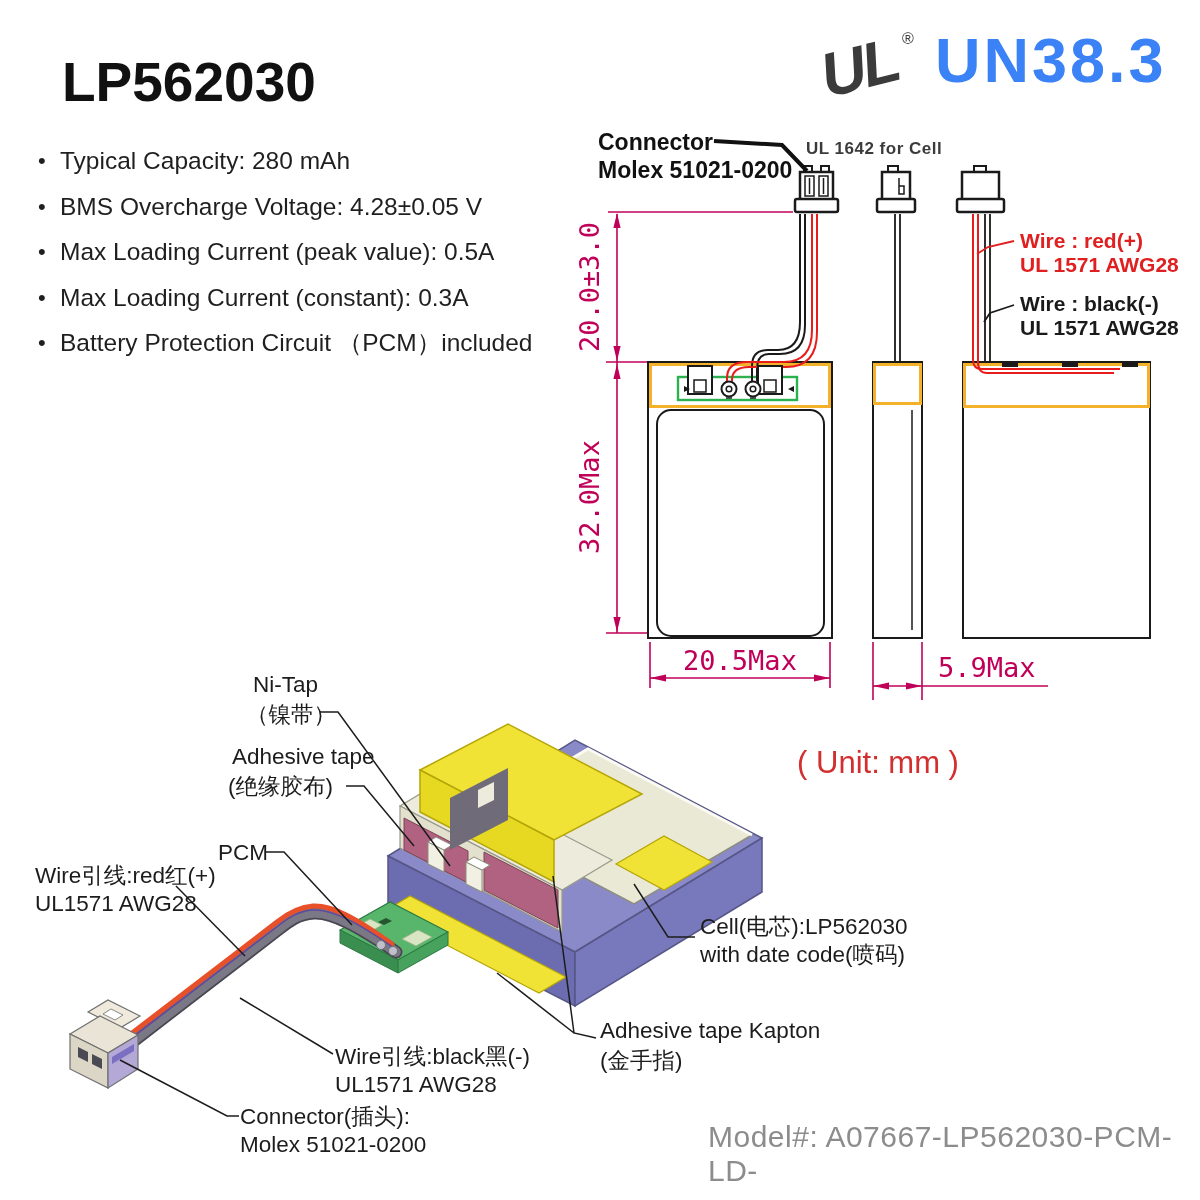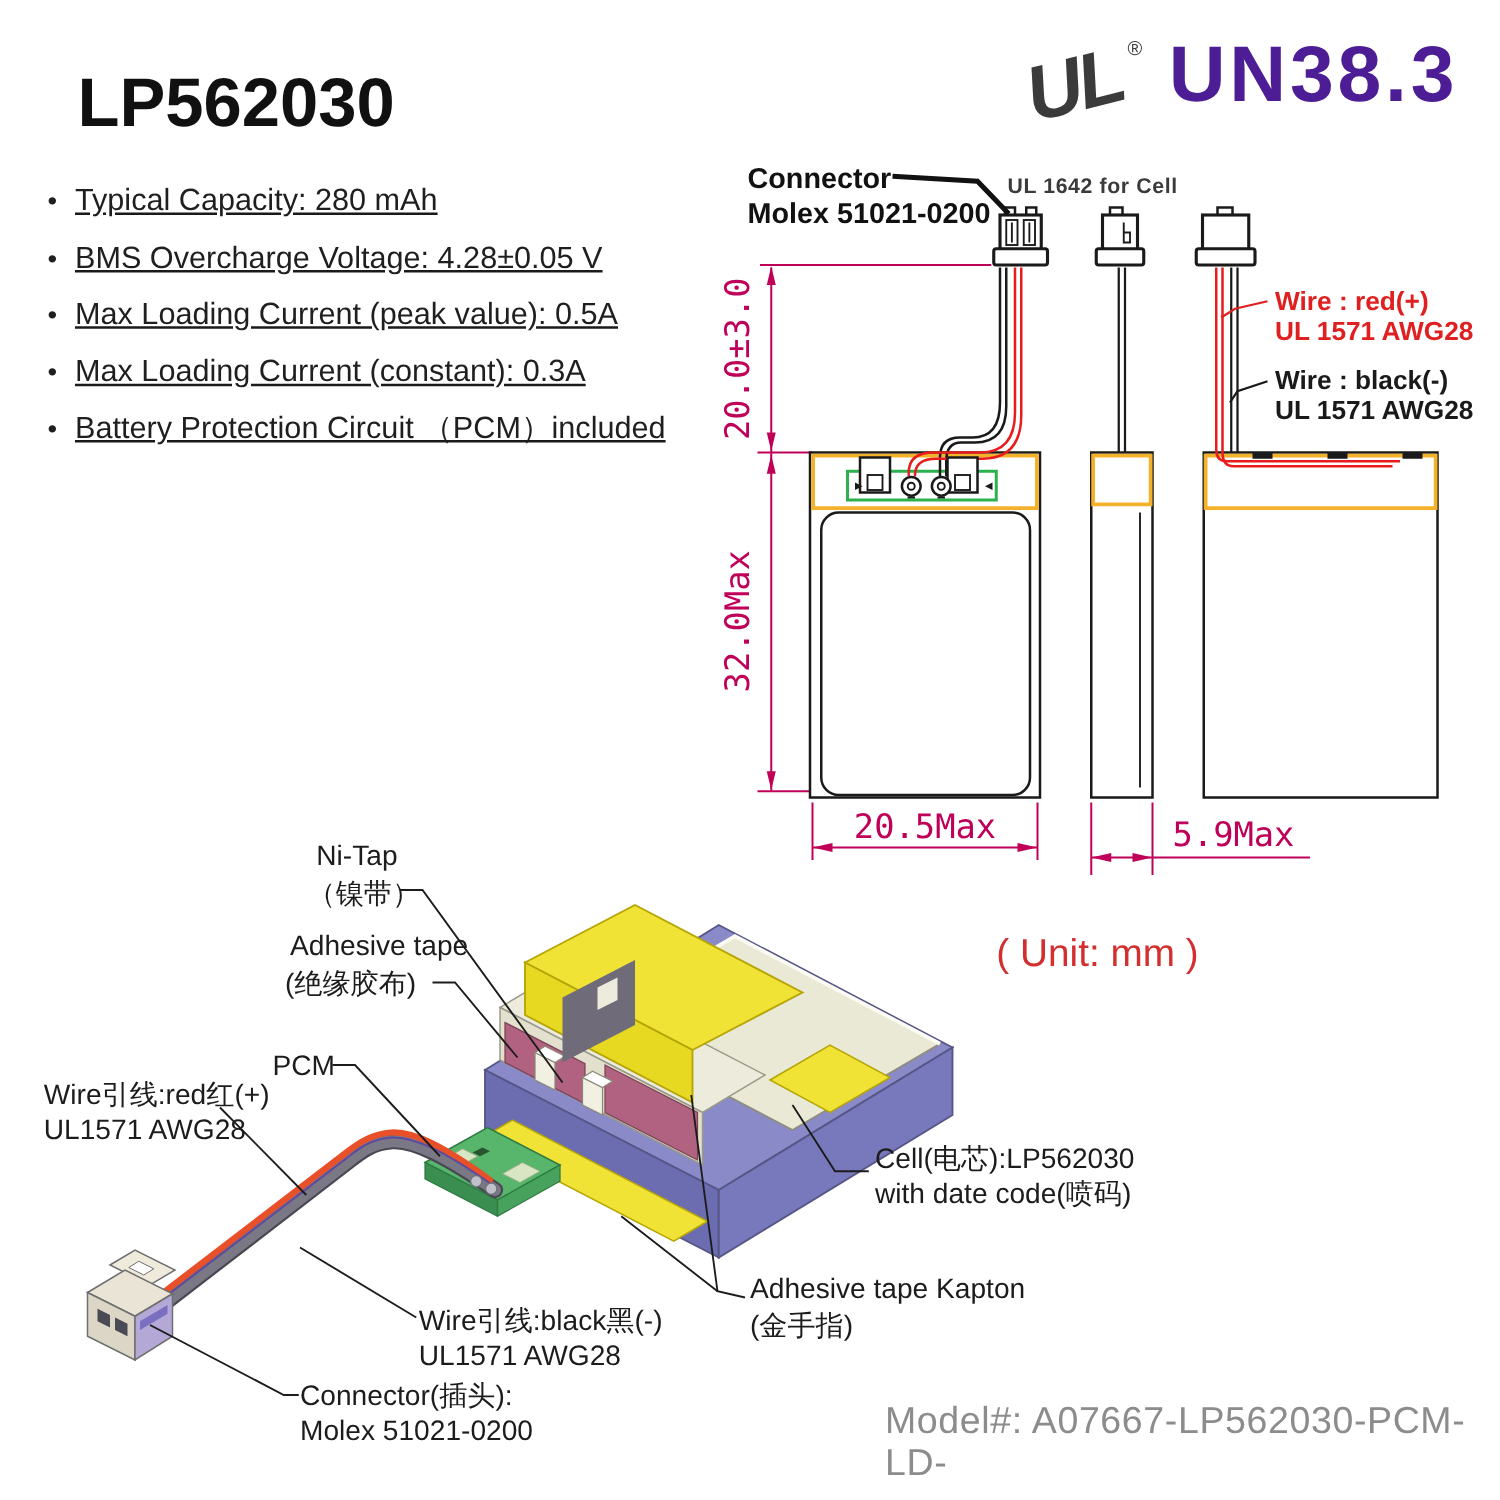--- a/index.html
+++ b/index.html
@@ -1,25 +1,25 @@
 <!DOCTYPE html>
 <html><head>
 <meta charset="utf-8">
 <style>
   html,body{margin:0;padding:0;background:#ffffff;}
   #page{position:relative;width:1200px;height:1200px;background:#ffffff;overflow:hidden;
         font-family:"Liberation Sans",sans-serif;color:#1a1a1a;}
   .abs{position:absolute;}
   #title{left:46px;top:50px;font-size:55px;font-weight:700;color:#111;margin-left:16px;}
-  #spec-list{left:36px;top:138px;margin:0;padding:0;list-style:none;text-decoration:underline;}
+  #spec-list{left:36px;top:138px;margin:0;padding:0;list-style:none;}
   #spec-list li{position:relative;padding-left:24px;font-size:24.5px;line-height:45.6px;
                 color:#1f1f1f;white-space:nowrap;}
   #spec-list li::before{content:"•";position:absolute;left:2px;top:0;font-size:22px;color:#1f1f1f;}
   #ul-1642{left:806px;top:99px;font-size:17px;font-weight:700;color:#3b3b3b;letter-spacing:0.5px;margin-top:40px;}
-  #un383{left:935px;top:24px;font-size:63px;font-weight:800;color:#4c1d95;letter-spacing:3px;}
+  #un383{left:935px;top:24px;font-size:63px;font-weight:800;color:#3b82f6;letter-spacing:3px;}
   #model-no{left:708px;top:1120px;font-size:30px;color:#8c8c8c;letter-spacing:0.5px;}
   svg text{user-select:none;}
   .cad{font-family:"DejaVu Sans Mono",monospace;font-size:27px;fill:#c00058;}
   .lbl{font-family:"Liberation Sans",sans-serif;font-size:22.5px;fill:#1c1c1c;}
   .lblB{font-family:"Liberation Sans",sans-serif;font-size:23px;font-weight:700;fill:#111;}
   .wred{font-family:"Liberation Sans",sans-serif;font-size:21px;font-weight:700;fill:#e02020;}
   .wblk{font-family:"Liberation Sans",sans-serif;font-size:21px;font-weight:700;fill:#1a1a1a;}
   .unit{font-family:"Liberation Sans",sans-serif;font-size:31px;fill:#d32f2f;}
 </style>
 </head>

